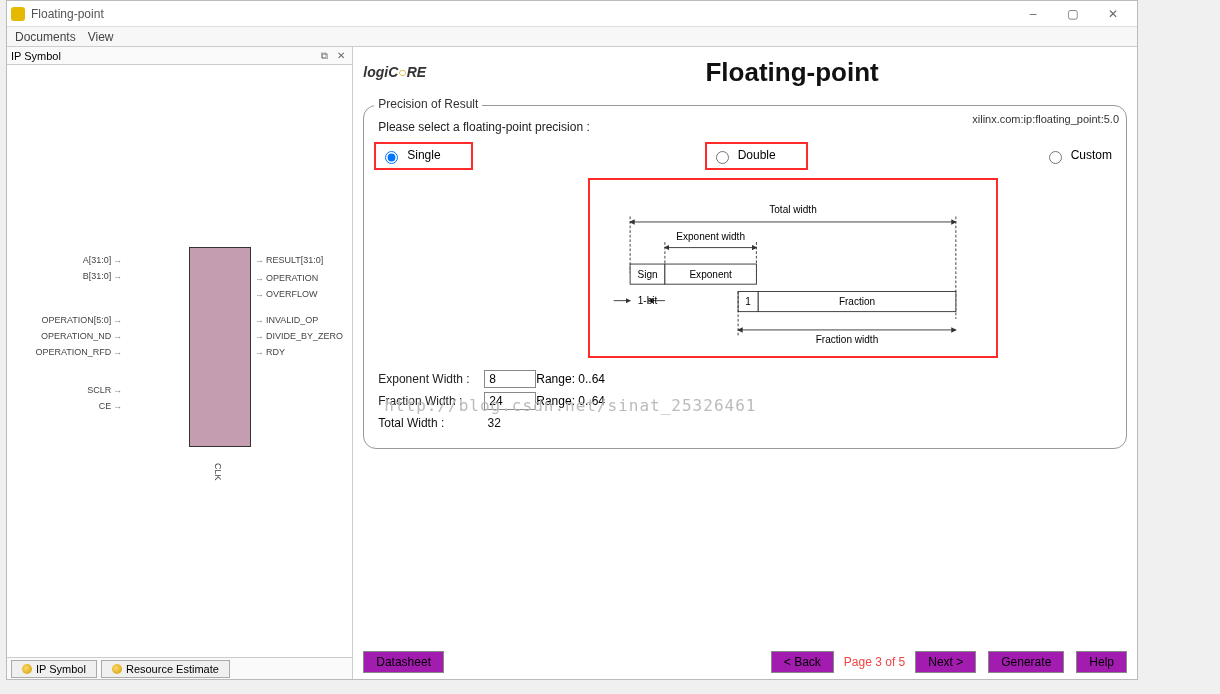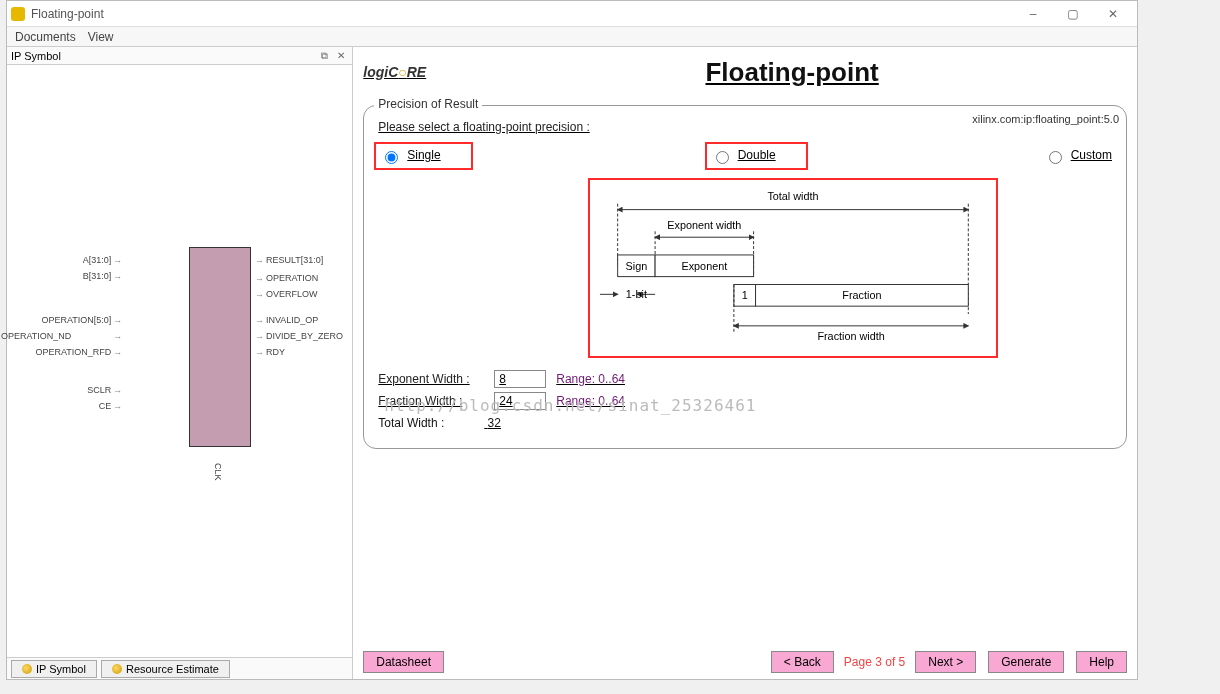--- a/index.html
+++ b/index.html
@@ -17,41 +17,41 @@
 .symbol-area { flex: 1; position: relative; background: #ffffff; }
 .ip-block { position: absolute; left: 182px; top: 182px; width: 62px; height: 200px; background: #c49db0; border: 1px solid #333; }
 .port { position: absolute; font-size: 9px; color: #444; display: flex; align-items: center; white-space: nowrap; }
 .port.left-side { right: 228px; text-align: right; }
 .port.right-side { left: 246px; }
 .port .arrow { color: #888; margin: 0 2px; }
 .port.clk { left: 206px; top: 398px; writing-mode: vertical-rl; text-orientation: mixed; }
 .tabs-bottom { height: 22px; display: flex; align-items: center; padding: 0 4px; gap: 4px; border-top: 1px solid #ccc; background: #fafafa; }
 .tab-btn { font-size: 11px; padding: 2px 10px; border: 1px solid #aaa; background: #f0f0f0; display: flex; align-items: center; gap: 4px; }
 .tab-btn .dot { width: 10px; height: 10px; background: radial-gradient(circle at 4px 4px,#ffd966,#cc9900); border-radius: 50%; }
-.right-panel { flex: 1; position: relative; background: #ffffff; display: flex; flex-direction: column; padding: 8px 10px 6px 10px; text-decoration: underline; }
+.right-panel { flex: 1; position: relative; background: #ffffff; display: flex; flex-direction: column; padding: 8px 10px 6px 10px; }
 .rp-header { display: flex; align-items: center; margin-bottom: 6px; }
 .logo { width: 74px; height: 34px; margin-right: 20px; font-size: 14px; color: #333; font-style: italic; font-weight: bold; display: flex; align-items: center; }
 .logo .o { color: #d4a000; }
 .rp-title { flex: 1; text-align: center; font-size: 26px; font-weight: bold; color: #111; }
 .ip-id { position: absolute; top: 66px; right: 18px; font-size: 11px; color: #333; }
 .fieldset { border: 1px solid #999; border-radius: 13px; margin-top: 10px; padding: 10px 14px 18px 14px; position: relative; }
 .fieldset .legend { position: absolute; top: -9px; left: 10px; background: #fff; padding: 0 4px; font-size: 12px; color: #333; }
 .instr { font-size: 12px; color: #222; margin: 4px 0 12px 0; }
 .radio-row { display: flex; gap: 240px; font-size: 12px; align-items: center; }
 .radio-row label { display: flex; align-items: flex-start; gap: 6px; }
 .hl-red { outline: 2px solid #ff2a2a; outline-offset: 2px; }
-.diagram-wrap { position: relative; width: 410px; height: 180px; margin: 12px auto 12px 210px; border: 2px solid #ff2a2a; padding: 6px; text-align: right; }
-.field-row { display: flex; align-items: center; font-size: 12px; color: #222; margin: 4px 0; gap: 10px; }
+.diagram-wrap { position: relative; width: 410px; height: 180px; margin: 12px auto 12px 210px; border: 2px solid #ff2a2a; padding: 20px; text-align: right; }
+.field-row { display: flex; align-items: center; font-size: 12px; color: #222; margin: 4px 0; }
 .field-row .lbl { width: 106px; }
 .field-row input { width: 52px; font-size: 12px; padding: 1px 4px; border: 1px solid #888; }
-.field-row .range { color: #701a75; }
+.field-row .range { color: #000000; }
 .total-row { font-size: 12px; color: #111; margin-top: 6px; }
 .total-row .lbl { display: inline-block; width: 106px; }
 .bottom-bar { position: absolute; bottom: 6px; left: 10px; right: 10px; display: flex; align-items: center; }
-.btn { font-size: 12px; padding: 3px 12px; border: 1px solid #888; background: #f9a8d4; cursor: pointer; }
+.btn { font-size: 12px; padding: 3px 12px; border: 1px solid #888; background: #a21caf; cursor: pointer; }
 .bottom-bar .spacer { flex: 1; }
 .page-ind { font-size: 12px; color: #ef4444; margin: 0 10px; }
 .watermark { position: absolute; left: 20px; top: 290px; color: #bbb; font-size: 16px; font-family: monospace; letter-spacing: 1px; pointer-events: none; }
 </style>
 </head>
 <body>
 
 <div class="window">
   <div class="titlebar">
     <span class="icon"></span>
@@ -80,21 +80,21 @@
             <span class="arrow">→</span>
           </div>
         <div class="port left-side" style="top:206px;">
             <span>B[31:0]</span>
             <span class="arrow">→</span>
           </div>
         <div class="port left-side" style="top:250px;">
             <span>OPERATION[5:0]</span>
             <span class="arrow">→</span>
           </div>
-        <div class="port left-side" style="top:266px;gap:40px;">
+        <div class="port left-side" style="top:266px;">
             <span>OPERATION_ND</span>
             <span class="arrow">→</span>
           </div>
         <div class="port left-side" style="top:282px;">
             <span>OPERATION_RFD</span>
             <span class="arrow">→</span>
           </div>
         <div class="port left-side" style="top:320px;">
             <span>SCLR</span>
             <span class="arrow">→</span>

